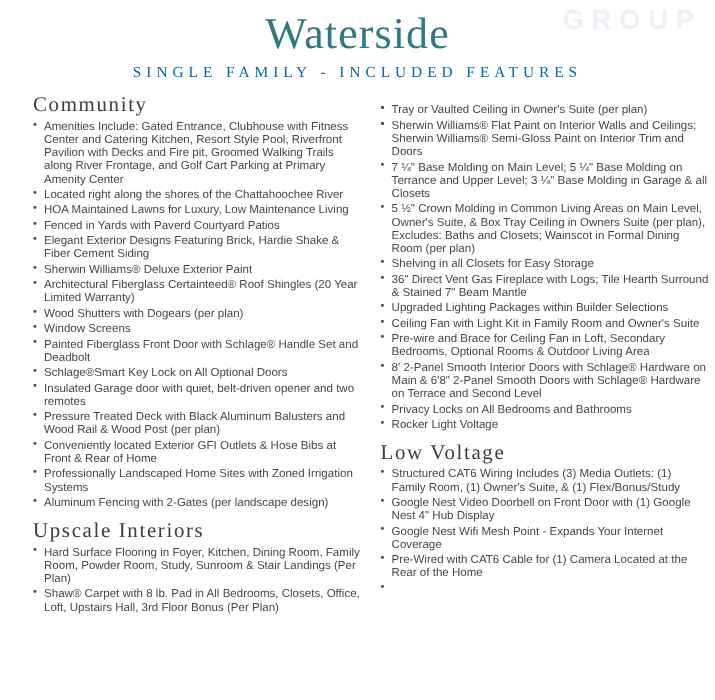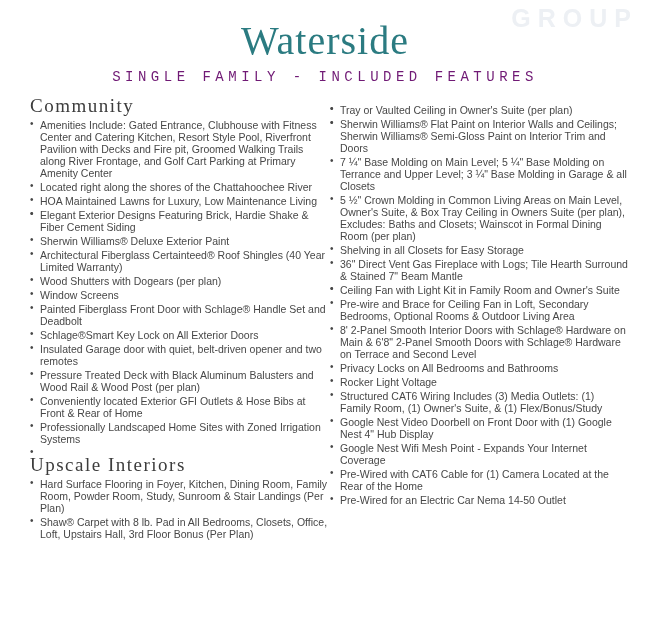--- a/index.html
+++ b/index.html
@@ -13,40 +13,41 @@
   .watermark {
     position: absolute;
     top: 4px; right: 12px;
     font-family: "Liberation Sans", sans-serif;
     font-size: 25px;
     font-weight: 600;
     letter-spacing: 7px;
     color: #edf0f4;
     user-select: none;
   }
-  .header { text-align: center; padding-top: 20px; }
+  .header { text-align: center; padding-top: 10px; }
   .title {
     font-family: "Liberation Serif", "DejaVu Serif", serif;
     font-weight: 400;
     font-size: 40px;
     line-height: 42px;
     color: #2b7b81;
     margin: 0;
     letter-spacing: 1px;
   }
   .subtitle {
-    font-family: Liberation Mono, monospace;
+    font-family: Liberation Serif, serif;
     font-size: 14px;
     letter-spacing: 4.5px;
-    color: #701a75;
+    color: #0369a1;
     margin-top: 7px;
   }
   .content {
     display: flex;
     padding: 10px 6px 0 28px;
+    gap: 16px;
     box-sizing: border-box;
   }
   .column { flex: 0 0 300px; width: 300px; }
   .column.right { padding-top: 7px; flex-basis: 300px; }
   .section-heading {
     font-family: "Liberation Serif", "DejaVu Serif", serif;
     font-weight: 400;
     font-size: 19px;
     line-height: 21px;
     letter-spacing: 1.5px;
@@ -79,60 +80,61 @@
   <div class="subtitle">SINGLE FAMILY - INCLUDED FEATURES</div>
 </div>
 
 <div class="content">
   <div class="column left">
       <div class="section">
         <div class="section-heading">Community</div>
         <div class="feature-item"><span class="bullet">•</span><span>Amenities Include: Gated Entrance, Clubhouse with Fitness Center and Catering Kitchen, Resort Style Pool, Riverfront Pavilion with Decks and Fire pit, Groomed Walking Trails along River Frontage, and Golf Cart Parking at Primary Amenity Center</span></div>
         <div class="feature-item"><span class="bullet">•</span><span>Located right along the shores of the Chattahoochee River</span></div>
         <div class="feature-item"><span class="bullet">•</span><span>HOA Maintained Lawns for Luxury, Low Maintenance Living</span></div>
-        <div class="feature-item"><span class="bullet">•</span></div>
+        <div class="feature-item"><span class="bullet">•</span><span>Fenced in Yards with Paverd Courtyard Patios</span></div>
       </div>
       <div class="section">
         <div class="feature-item"><span class="bullet">•</span><span>Elegant Exterior Designs Featuring Brick, Hardie Shake &amp; Fiber Cement Siding</span></div>
         <div class="feature-item"><span class="bullet">•</span><span>Sherwin Williams® Deluxe Exterior Paint</span></div>
-        <div class="feature-item"><span class="bullet">•</span><span>Architectural Fiberglass Certainteed® Roof Shingles (40 Year Limited Warranty)</span></div>
+        <div class="feature-item"><span class="bullet">•</span><span>Architectural Fiberglass Certainteed® Roof Shingles (20 Year Limited Warranty)</span></div>
         <div class="feature-item"><span class="bullet">•</span><span>Wood Shutters with Dogears (per plan)</span></div>
         <div class="feature-item"><span class="bullet">•</span><span>Window Screens</span></div>
         <div class="feature-item"><span class="bullet">•</span><span>Painted Fiberglass Front Door with Schlage® Handle Set and Deadbolt</span></div>
-        <div class="feature-item"><span class="bullet">•</span><span>Schlage®Smart Key Lock on All Exterior Doors</span></div>
+        <div class="feature-item"><span class="bullet">•</span><span>Schlage®Smart Key Lock on All Optional Doors</span></div>
         <div class="feature-item"><span class="bullet">•</span><span>Insulated Garage door with quiet, belt-driven opener and two remotes</span></div>
         <div class="feature-item"><span class="bullet">•</span><span>Pressure Treated Deck with Black Aluminum Balusters and Wood Rail &amp; Wood Post (per plan)</span></div>
         <div class="feature-item"><span class="bullet">•</span><span>Conveniently located Exterior GFI Outlets &amp; Hose Bibs at Front &amp; Rear of Home</span></div>
         <div class="feature-item"><span class="bullet">•</span><span>Professionally Landscaped Home Sites with Zoned Irrigation Systems</span></div>
-        <div class="feature-item"><span class="bullet">•</span></div>
+        <div class="feature-item"><span class="bullet">•</span><span>Aluminum Fencing with 2-Gates (per landscape design)</span></div>
       </div>
       <div class="section">
         <div class="section-heading">Upscale Interiors</div>
         <div class="feature-item"><span class="bullet">•</span><span>Hard Surface Flooring in Foyer, Kitchen, Dining Room, Family Room, Powder Room, Study, Sunroom &amp; Stair Landings (Per Plan)</span></div>
         <div class="feature-item"><span class="bullet">•</span><span>Shaw® Carpet with 8 lb. Pad in All Bedrooms, Closets, Office, Loft, Upstairs Hall, 3rd Floor Bonus (Per Plan)</span></div>
       </div>
     </div>
   <div class="column right">
       <div class="section">
         <div class="feature-item"><span class="bullet">•</span></div>
         <div class="feature-item"><span class="bullet">•</span><span>Tray or Vaulted Ceiling in Owner's Suite (per plan)</span></div>
         <div class="feature-item"><span class="bullet">•</span></div>
         <div class="feature-item"><span class="bullet">•</span><span>Sherwin Williams® Flat Paint on Interior Walls and Ceilings; Sherwin Williams® Semi-Gloss Paint on Interior Trim and Doors</span></div>
         <div class="feature-item"><span class="bullet">•</span><span>7 ¼" Base Molding on Main Level; 5 ¼" Base Molding on Terrance and Upper Level; 3 ¼" Base Molding in Garage &amp; all Closets</span></div>
         <div class="feature-item"><span class="bullet">•</span><span>5 ½" Crown Molding in Common Living Areas on Main Level, Owner's Suite, &amp; Box Tray Ceiling in Owners Suite (per plan), Excludes: Baths and Closets; Wainscot in Formal Dining Room (per plan)</span></div>
         <div class="feature-item"><span class="bullet">•</span><span>Shelving in all Closets for Easy Storage</span></div>
         <div class="feature-item"><span class="bullet">•</span><span>36" Direct Vent Gas Fireplace with Logs; Tile Hearth Surround &amp; Stained 7" Beam Mantle</span></div>
-        <div class="feature-item"><span class="bullet">•</span></div>
+        <div class="feature-item"><span class="bullet">•</span><span>Upgraded Lighting Packages within Builder Selections</span></div>
         <div class="feature-item"><span class="bullet">•</span><span>Ceiling Fan with Light Kit in Family Room and Owner's Suite</span></div>
         <div class="feature-item"><span class="bullet">•</span><span>Pre-wire and Brace for Ceiling Fan in Loft, Secondary Bedrooms, Optional Rooms &amp; Outdoor Living Area</span></div>
         <div class="feature-item"><span class="bullet">•</span><span>8' 2-Panel Smooth Interior Doors with Schlage® Hardware on Main &amp; 6'8" 2-Panel Smooth Doors with Schlage® Hardware on Terrace and Second Level</span></div>
         <div class="feature-item"><span class="bullet">•</span><span>Privacy Locks on All Bedrooms and Bathrooms</span></div>
         <div class="feature-item"><span class="bullet">•</span><span>Rocker Light Voltage</span></div>
       </div>
       <div class="section">
+        <div class="section-heading">Low Voltage</div>
         <div class="feature-item"><span class="bullet">•</span><span>Structured CAT6 Wiring Includes (3) Media Outlets: (1) Family Room, (1) Owner's Suite, &amp; (1) Flex/Bonus/Study</span></div>
         <div class="feature-item"><span class="bullet">•</span><span>Google Nest Video Doorbell on Front Door with (1) Google Nest 4" Hub Display</span></div>
         <div class="feature-item"><span class="bullet">•</span><span>Google Nest Wifi Mesh Point - Expands Your Internet Coverage</span></div>
         <div class="feature-item"><span class="bullet">•</span><span>Pre-Wired with CAT6 Cable for (1) Camera Located at the Rear of the Home</span></div>
-        <div class="feature-item"><span class="bullet">•</span><span>Pre-Wired for an Electric Car Nema 14-50 Outlet</span></div>
+        <div class="feature-item"><span class="bullet">•</span></div>
       </div>
     </div>
 </div>
 
 </body></html>

